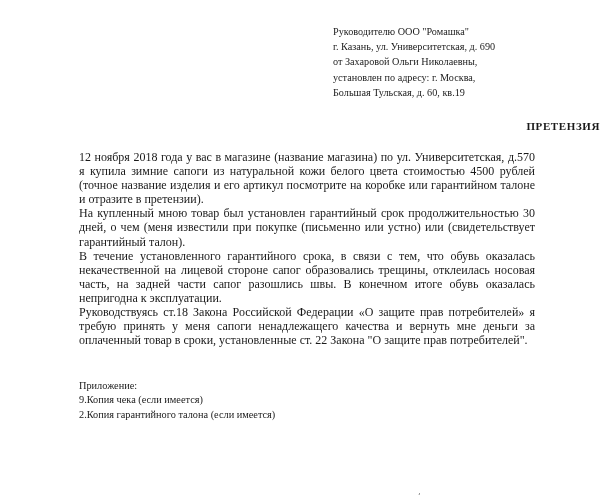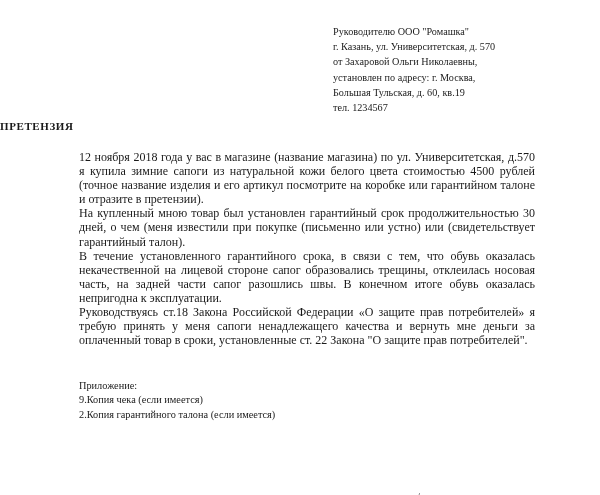--- a/index.html
+++ b/index.html
@@ -36,21 +36,21 @@
   .addressee div {
     white-space: nowrap;
   }
 
   
   .doc-title {
     position: absolute;
     left: 0;
     top: 120px;
     width: 600px;
-    text-align: left;
+    text-align: right;
     font-size: 11px;
     font-weight: bold;
     letter-spacing: 0.6px;
   }
 
   
   .body-block {
     position: absolute;
     left: 79px;
     top: 150px;
@@ -137,25 +137,24 @@
   }
   .slash-left { left: 338px; }
 </style>
 </head>
 <body>
 
 <div class="page">
 
   <div class="addressee">
     <div>Руководителю ООО "Ромашка"</div>
-    <div>г. Казань, ул. Университетская,  д. 570</div>
+    <div>г. Казань, ул. Университетская,  д. 690</div>
     <div>от Захаровой Ольги Николаевны,</div>
     <div>установлен по адресу: г. Москва,</div>
     <div>Большая Тульская, д. 60, кв.19</div>
-    <div>тел. 1234567</div>
   </div>
 
   <div class="doc-title">ПРЕТЕНЗИЯ</div>
 
   <div class="body-block">
     <p class="para">12 ноября 2018 года у вас в магазине (название магазина) по ул. Университетская, д.570 я купила зимние сапоги из натуральной кожи белого цвета стоимостью 4500 рублей (точное название изделия и его артикул посмотрите на коробке или гарантийном талоне и отразите в претензии).</p>
     <p class="para">На купленный мною товар был установлен гарантийный срок продолжительностью 30 дней, о чем (меня известили при покупке (письменно или устно) или (свидетельствует гарантийный талон).</p>
     <p class="para">В течение установленного гарантийного срока, в связи с тем, что обувь оказалась некачественной на лицевой стороне сапог образовались трещины, отклеилась носовая часть, на задней части сапог разошлись швы. В конечном итоге обувь оказалась непригодна к эксплуатации.</p>
     <p class="para">Руководствуясь ст.18 Закона Российской Федерации «О защите прав потребителей» я требую принять у меня сапоги ненадлежащего качества и вернуть мне деньги за оплаченный товар в сроки, установленные ст. 22 Закона "О защите прав потребителей".</p>
   </div>

